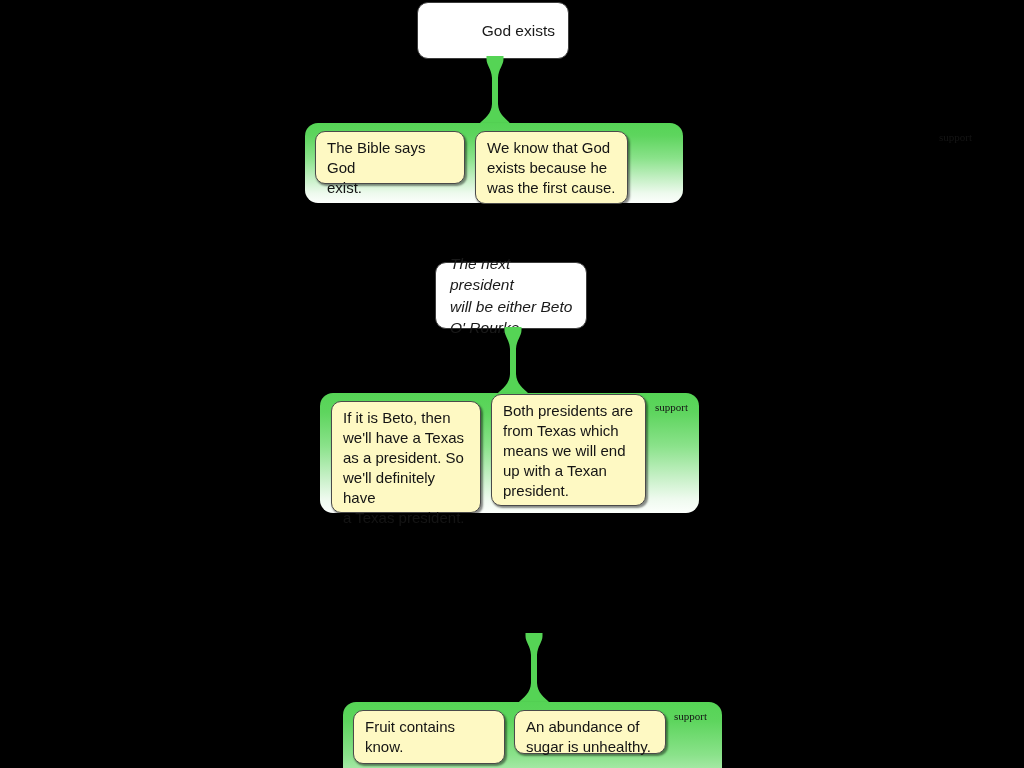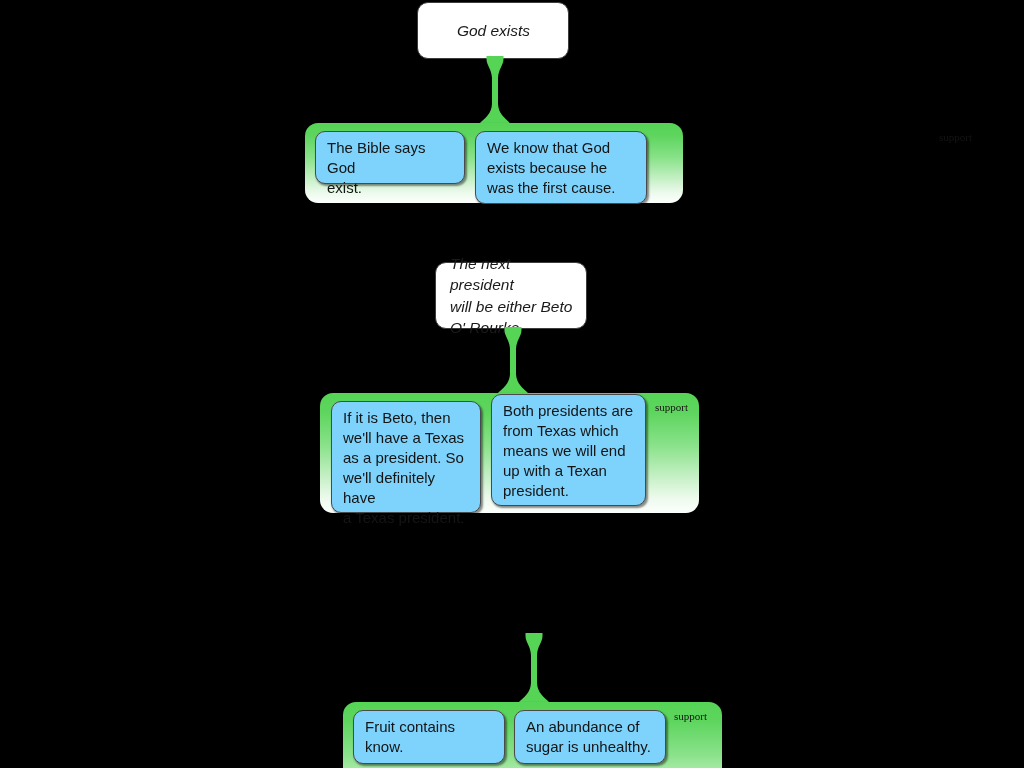--- a/index.html
+++ b/index.html
@@ -44,22 +44,21 @@
   }
   .claim-text {
     font-size: 15.5px;
     line-height: 21.5px;
     color: #1a1a1a;
     font-family: "Liberation Sans", sans-serif;
     white-space: pre-line;
   }
   .claim-box.centered .claim-text {
     width: 100%;
-    text-align: center;
-    font-style: italic;
+    text-align: right;
   }
 
   
   .connector {
     position: absolute;
     overflow: visible;
   }
   .connector svg { display: block; }
 
   
@@ -76,21 +75,21 @@
     font-size: 11px;
     line-height: 13px;
     color: #141414;
     font-family: Liberation Serif, serif;
     white-space: nowrap;
   }
 
   
   .premise-box {
     position: absolute;
-    background: #7dd3fc;
+    background: #fef9c3;
     border: 1px solid #4a4a4a;
     border-radius: 10px;
     box-sizing: border-box;
     padding: 6px 9px 6px 11px;
     box-shadow: 1.5px 2px 2px rgba(0,0,0,0.45);
   }
   .premise-text {
     font-size: 15px;
     line-height: 20px;
     color: #141414;
@@ -117,21 +116,21 @@
 
     <div class="support-container" style="left:305px; top:123px; width:378px; height:80px;">
       <span class="support-label" style="left:634px;">support</span>
     </div>
 
     <div class="premise-box" style="left:315px; top:131px; width:150px; height:53px;">
       <span class="premise-text">The Bible says God
 exist.</span>
     </div>
 
-    <div class="premise-box" style="left:475px; top:131px; width:172px; height:73px;">
+    <div class="premise-box" style="left:475px; top:131px; width:153px; height:73px;">
       <span class="premise-text">We know that God
 exists because he
 was the first cause.</span>
     </div>
   </div>
 
   <div class="arg-group" style="left:0px; top:0px; width:1024px; height:530px;">
 
     <div class="claim-box" style="left:435px; top:262px; width:152px; height:67px;font-style:italic;">
       <span class="claim-text">The next president
@@ -177,19 +176,19 @@
 
     <div class="support-container" style="left:343px; top:702px; width:379px; height:120px;">
       <span class="support-label" style="left:331px;">support</span>
     </div>
 
     <div class="premise-box" style="left:353px; top:710px; width:152px; height:54px;">
       <span class="premise-text">Fruit contains
 know.</span>
     </div>
 
-    <div class="premise-box" style="left:514px; top:710px; width:152px; height:54px;">
+    <div class="premise-box" style="left:514px; top:710px; width:152px; height:44px;">
       <span class="premise-text">An abundance of
 sugar is unhealthy.</span>
     </div>
   </div>
 
 </div>
 
 </body></html>

